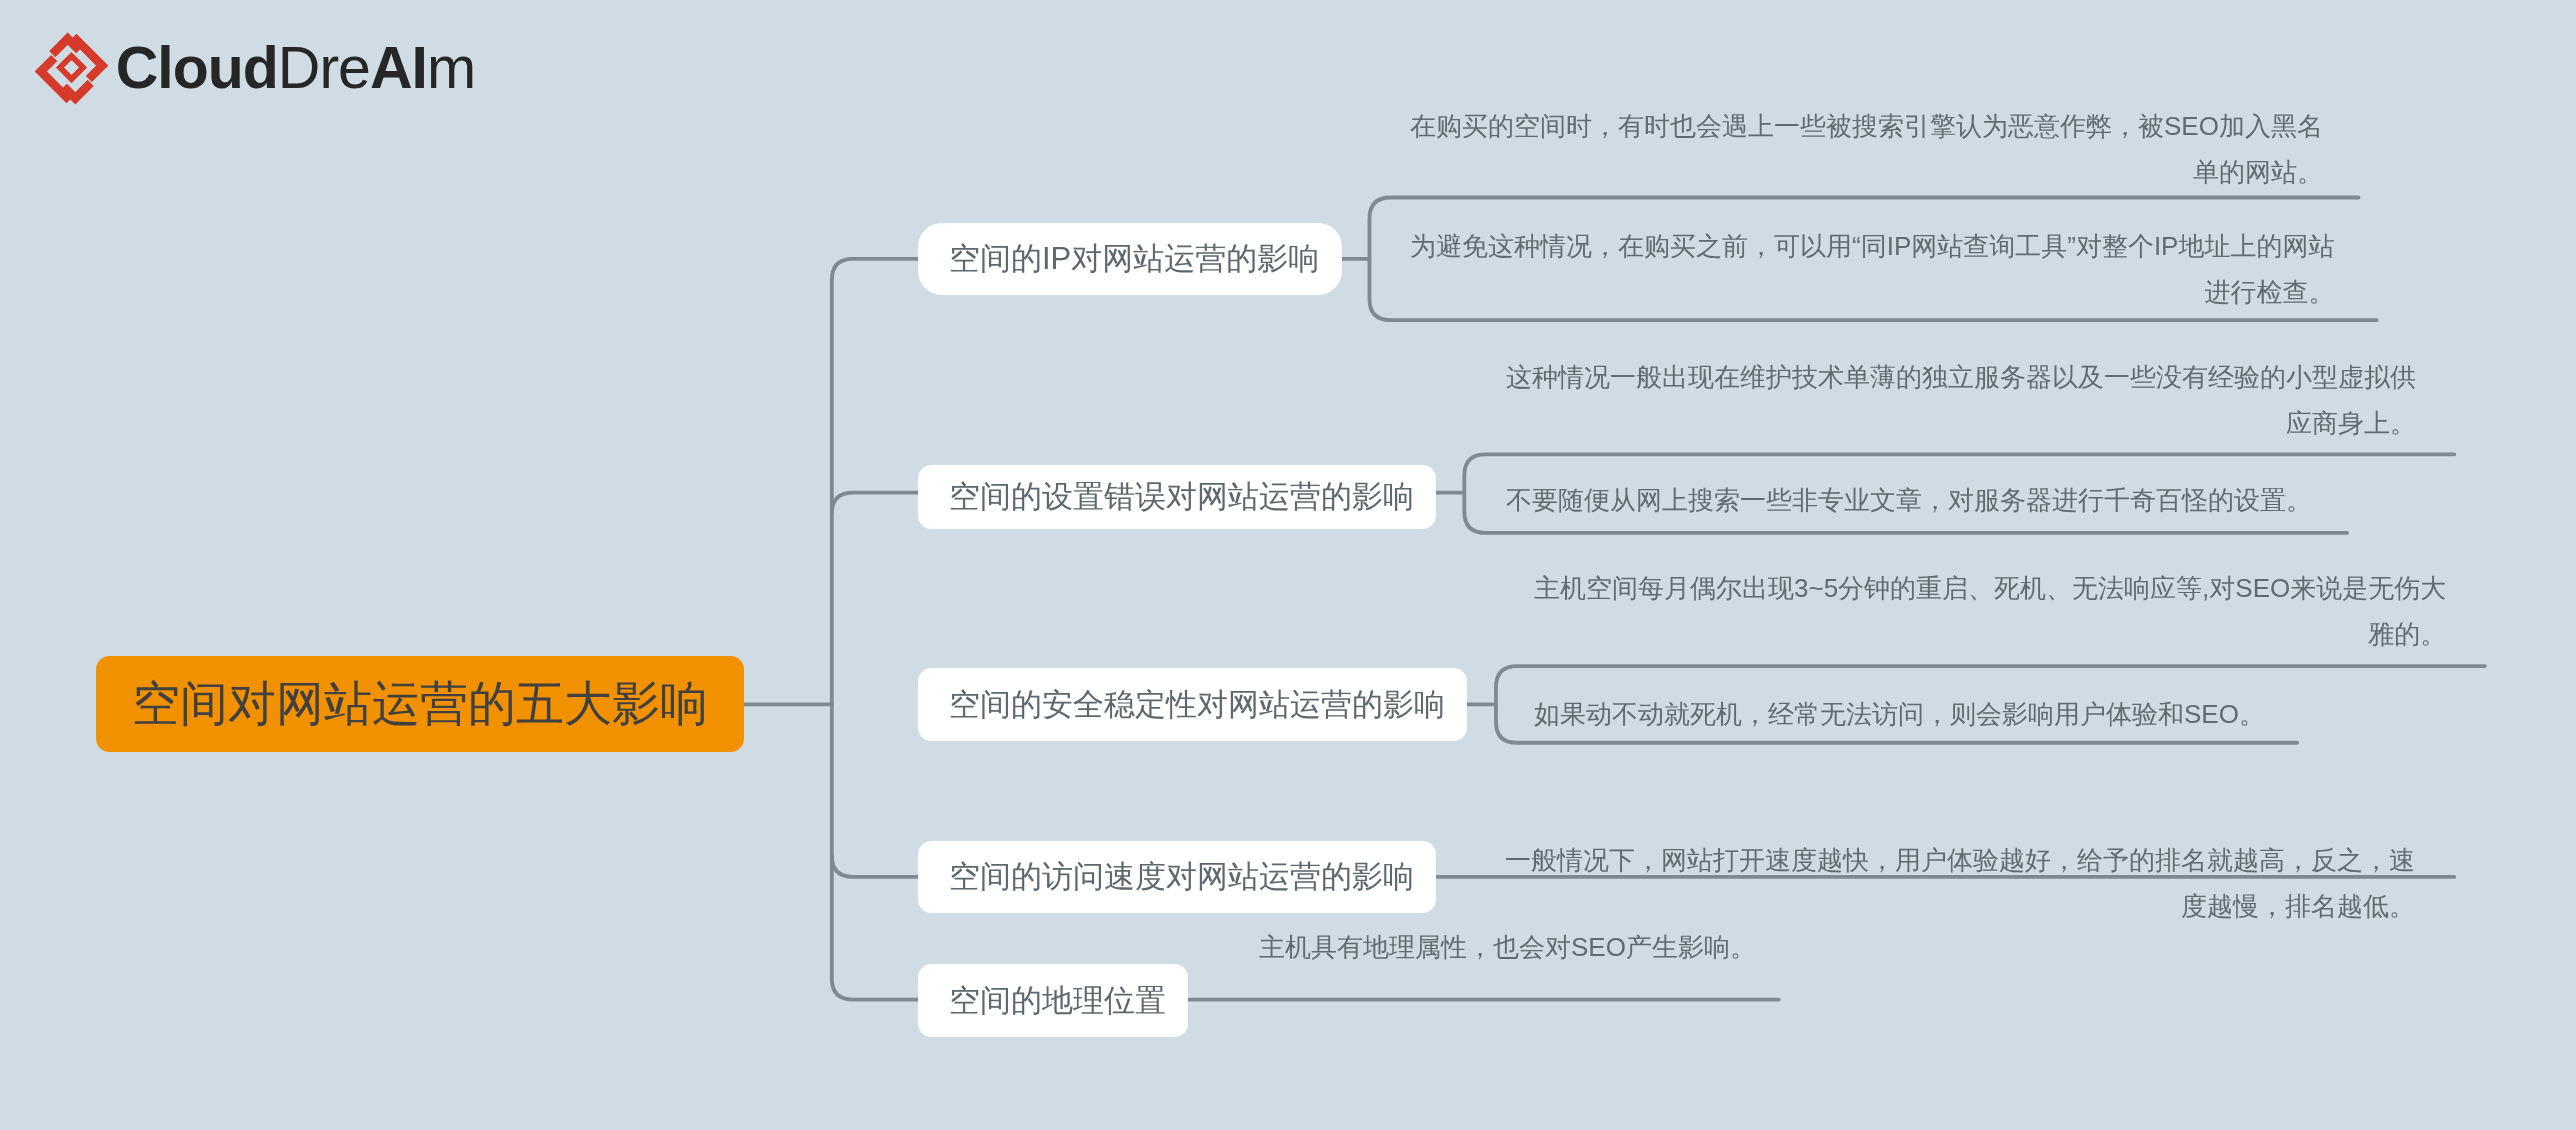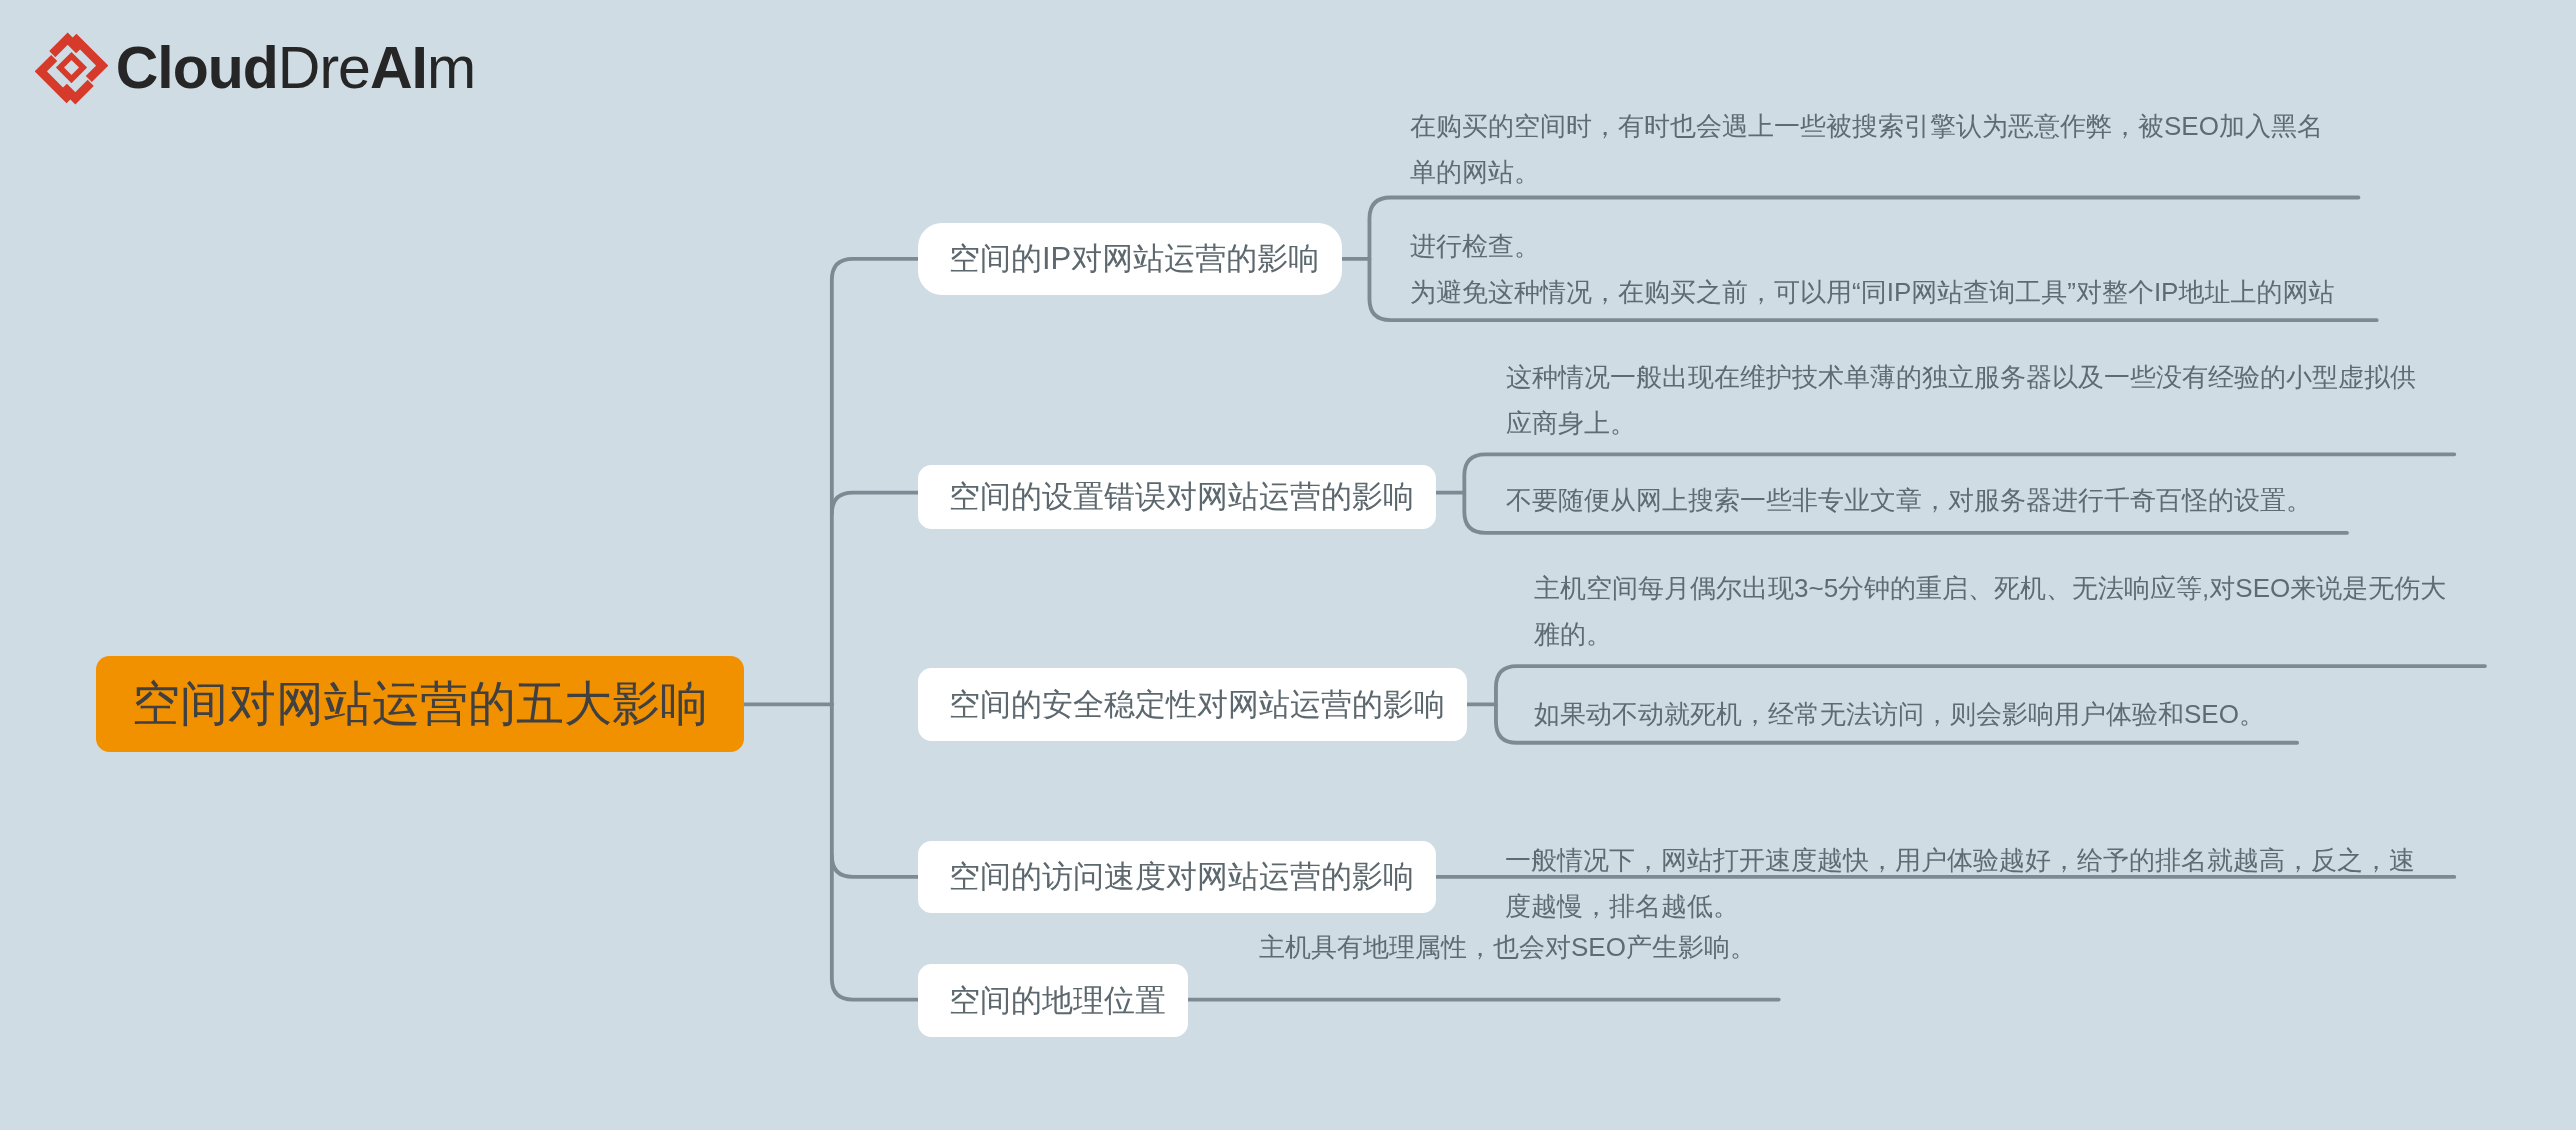--- a/index.html
+++ b/index.html
@@ -1,21 +1,21 @@
 <!DOCTYPE html>
 <html><head>
 <meta charset="utf-8">
 <style>
   html, body { margin: 0; padding: 0; }
   body {
     width: 2576px; height: 1131px; position: relative; overflow: hidden;
     background: #cfdce4;
     font-family: "Liberation Sans", "DejaVu Sans", sans-serif;
   }
-  .abs { position: absolute; }
+  .abs { position: absolute; text-align: right; }
   #lines { position: absolute; left: 0; top: 0; width: 2576px; height: 1131px; }
   .logo { left: 35px; top: 29px; height: 79px; display: flex; align-items: center; }
   .logo-word { font-size: 59px; color: #262626; letter-spacing: -1px; line-height: 1; margin-left: 7.7px; }
   .logo-word .b { font-weight: bold; }
   .logo-word .l { font-weight: normal; }
   .root {
     left: 96px; top: 656px; width: 648px; height: 96px;
     background: #f29100; border-radius: 13.4px;
     color: #404040; font-size: 48px; display: flex; align-items: center; justify-content: center;
     white-space: nowrap;
@@ -88,22 +88,22 @@
 </div>
 <div class="abs node" style="top:964px;width:270px;height:73px;">
   <span>空间的地理位置</span>
 </div>
 
 <div class="abs leaf" style="left:1410px;top:103px;">
   <div>在购买的空间时，有时也会遇上一些被搜索引擎认为恶意作弊，被SEO加入黑名</div>
   <div>单的网站。</div>
 </div>
 <div class="abs leaf" style="left:1410px;top:223px;">
+  <div>为避免这种情况，在购买之前，可以用“同IP网站查询工具”对整个IP地址上的网站</div>
   <div>进行检查。</div>
-  <div>为避免这种情况，在购买之前，可以用“同IP网站查询工具”对整个IP地址上的网站</div>
 </div>
 
 <div class="abs leaf" style="left:1506px;top:354px;">
   <div>这种情况一般出现在维护技术单薄的独立服务器以及一些没有经验的小型虚拟供</div>
   <div>应商身上。</div>
 </div>
 <div class="abs leaf" style="left:1506px;top:477px;">
   <div>不要随便从网上搜索一些非专业文章，对服务器进行千奇百怪的设置。</div>
 </div>
 

